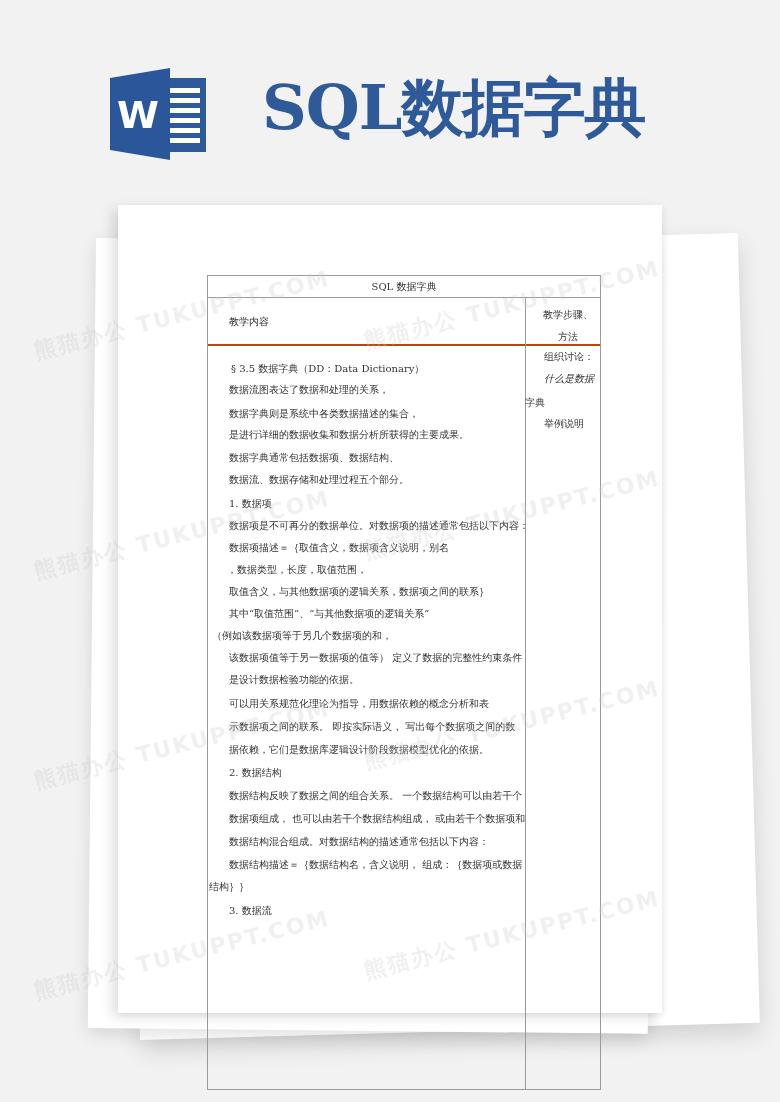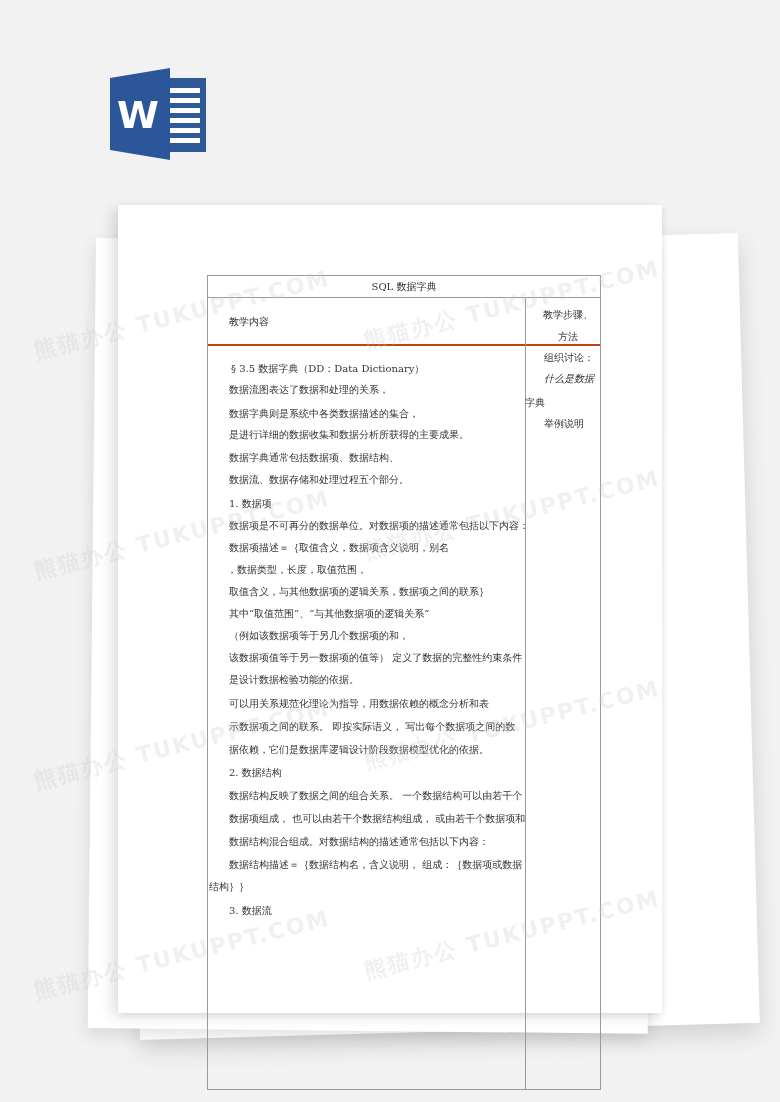--- a/index.html
+++ b/index.html
@@ -84,20 +84,21 @@
       <rect x="58" y="20" width="34" height="5"></rect>
       <rect x="58" y="30" width="34" height="5"></rect>
       <rect x="58" y="40" width="34" height="5"></rect>
       <rect x="58" y="50" width="34" height="5"></rect>
       <rect x="58" y="60" width="34" height="5"></rect>
       <rect x="58" y="70" width="34" height="5"></rect>
     </g>
     <polygon points="2,10 62,0 62,92 2,82" fill="#2b579a"></polygon>
     <text x="30" y="60" font-family="DejaVu Sans, sans-serif" font-weight="bold" font-size="38" fill="#ffffff" text-anchor="middle">W</text>
   </svg>
+  <div class="banner-title">SQL数据字典</div>
 </div>
 
 <div class="sheet-back two"></div>
 <div class="sheet-back one"></div>
 
 <div class="page">
   <div class="doc-table">
     <div class="row-title">SQL 数据字典</div>
     <div class="row-head">
       <span class="head-left">教学内容</span>
@@ -114,37 +115,37 @@
       <div class="ln" style="top:50px;left:21px;">数据字典则是系统中各类数据描述的集合，</div>
       <div class="ln" style="top:71px;left:21px;">是进行详细的数据收集和数据分析所获得的主要成果。</div>
       <div class="ln" style="top:94px;left:21px;">数据字典通常包括数据项、数据结构、</div>
       <div class="ln" style="top:116px;left:21px;">数据流、数据存储和处理过程五个部分。</div>
       <div class="ln" style="top:140px;left:21px;">1.  数据项</div>
       <div class="ln" style="top:162px;left:21px;">数据项是不可再分的数据单位。对数据项的描述通常包括以下内容：</div>
       <div class="ln" style="top:184px;left:21px;">数据项描述＝｛取值含义，数据项含义说明，别名</div>
       <div class="ln" style="top:206px;left:19px;">，数据类型，长度，取值范围，</div>
       <div class="ln" style="top:228px;left:21px;">取值含义，与其他数据项的逻辑关系，数据项之间的联系｝</div>
       <div class="ln" style="top:250px;left:21px;">其中“取值范围”、“与其他数据项的逻辑关系”</div>
-      <div class="ln" style="top:272px;left:21px;">（例如该数据项等于另几个数据项的和，</div>
+      <div class="ln" style="top:272px;left:4px;">（例如该数据项等于另几个数据项的和，</div>
       <div class="ln" style="top:294px;left:21px;">该数据项值等于另一数据项的值等）  定义了数据的完整性约束条件，</div>
       <div class="ln" style="top:316px;left:21px;">是设计数据检验功能的依据。</div>
       <div class="ln" style="top:340px;left:21px;">可以用关系规范化理论为指导，用数据依赖的概念分析和表</div>
       <div class="ln" style="top:363px;left:21px;">示数据项之间的联系。  即按实际语义，  写出每个数据项之间的数</div>
       <div class="ln" style="top:386px;left:21px;">据依赖，它们是数据库逻辑设计阶段数据模型优化的依据。</div>
       <div class="ln" style="top:409px;left:21px;">2.  数据结构</div>
       <div class="ln" style="top:432px;left:21px;">数据结构反映了数据之间的组合关系。  一个数据结构可以由若干个</div>
       <div class="ln" style="top:455px;left:21px;">数据项组成，  也可以由若干个数据结构组成，  或由若干个数据项和</div>
       <div class="ln" style="top:478px;left:21px;">数据结构混合组成。对数据结构的描述通常包括以下内容：</div>
       <div class="ln" style="top:501px;left:21px;">数据结构描述＝｛数据结构名，含义说明，   组成：｛数据项或数据</div>
       <div class="ln" style="top:523px;left:1px;">结构｝｝</div>
       <div class="ln" style="top:547px;left:21px;">3.  数据流</div>
     </div>
 
     <div class="side">
-      <div class="ln" style="top:5px;left:19px;">组织讨论：</div>
+      <div class="ln" style="top:5px;left:19px;font-family:Liberation Mono, monospace;">组织讨论：</div>
       <div class="ln" style="top:26px;left:19px;font-style:italic;">什么是数据</div>
       <div class="ln" style="top:50px;left:0px;">字典</div>
       <div class="ln" style="top:71px;left:19px;">举例说明</div>
     </div>
   </div>
 </div>
 
 <div class="watermark" style="left:30px;top:300px;">熊猫办公 TUKUPPT.COM</div>
 <div class="watermark" style="left:360px;top:290px;">熊猫办公 TUKUPPT.COM</div>
 <div class="watermark" style="left:30px;top:520px;">熊猫办公 TUKUPPT.COM</div>

